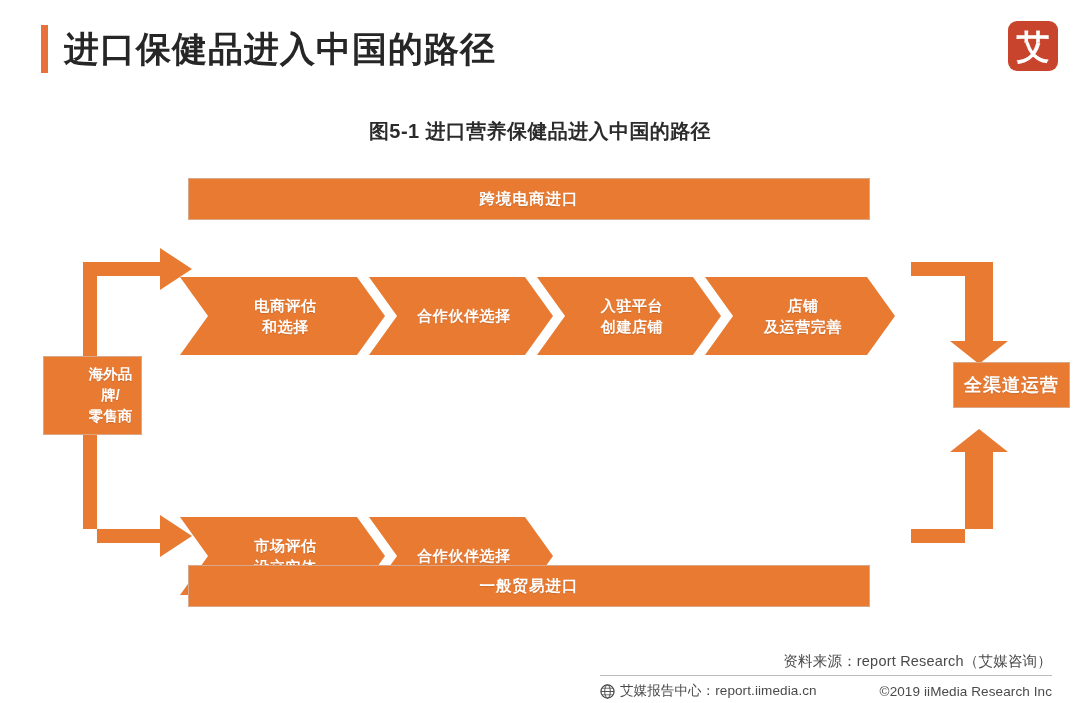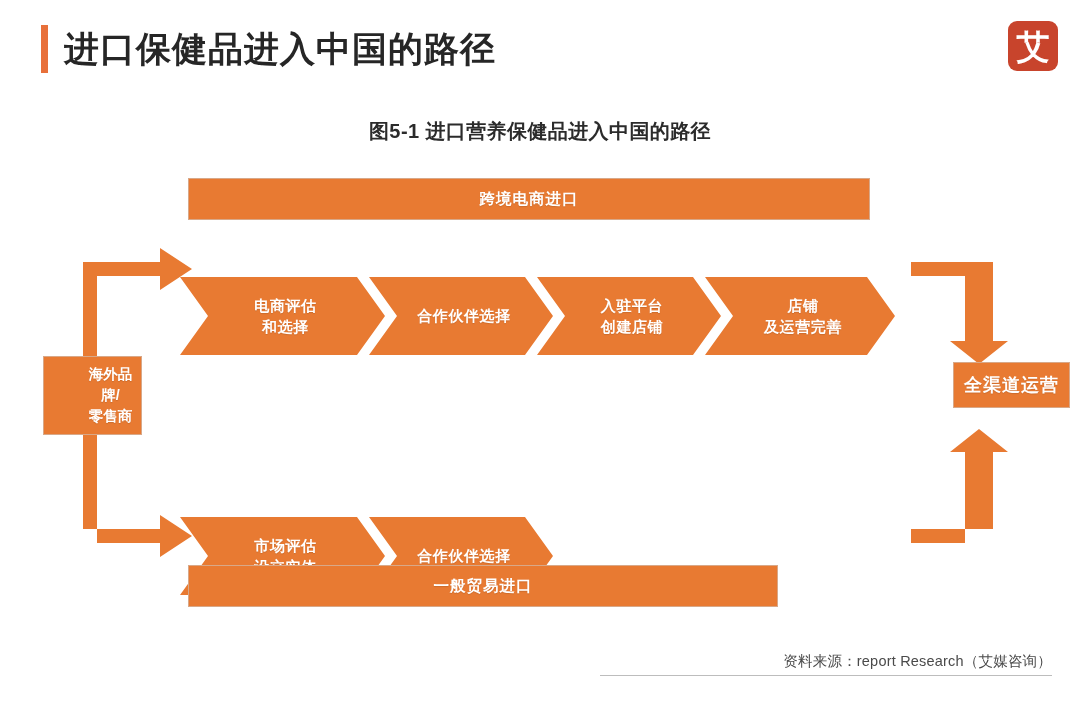--- a/index.html
+++ b/index.html
@@ -40,21 +40,21 @@
   }
 
   
   .banner {
     position:absolute; background:#E87A32; border:1px solid #d8a888;
     display:flex; align-items:center; justify-content:center;
     color:#ffffff; font-size:15.5px; font-weight:700; letter-spacing:1px;
     text-shadow:0 1px 1px rgba(0,0,0,.12);
   }
   .banner-top    { left:188px; top:178px; width:682px; height:42px; }
-  .banner-bottom { left:188px; top:565px; width:590px; height:42px; }
+  .banner-bottom { left:188px; top:565px; width:682px; height:42px; }
 
   
   .chev-row { position:absolute; left:180px; width:726px; height:78px;margin-top:47px; }
   .chev-row.top    { top:230px; }
   .chev-row.bottom { top:470px; }
 
   .chev {
     position:absolute; top:0; height:78px;
     background:#E87A32;
     display:flex; align-items:center; justify-content:center;
@@ -153,14 +153,25 @@
     </div>
     <div class="chev c1">
       <span class="chev-label">合作伙伴选择</span>
     </div>
   </div>
 
   <div class="banner banner-bottom">一般贸易进口</div>
 
   <div class="source-line">资料来源：report Research（艾媒咨询）</div>
   <div class="footer-rule"></div>
+  <div class="footer-bar">
+    <svg class="globe-icon" viewBox="0 0 16 16">
+      <circle cx="8" cy="8" r="7" fill="none" stroke="#4a4a4a" stroke-width="1.3"></circle>
+      <ellipse cx="8" cy="8" rx="3" ry="7" fill="none" stroke="#4a4a4a" stroke-width="1"></ellipse>
+      <line x1="1" y1="8" x2="15" y2="8" stroke="#4a4a4a" stroke-width="1"></line>
+      <line x1="2" y1="4.5" x2="14" y2="4.5" stroke="#4a4a4a" stroke-width="0.8"></line>
+      <line x1="2" y1="11.5" x2="14" y2="11.5" stroke="#4a4a4a" stroke-width="0.8"></line>
+    </svg>
+    <span class="footer-left">艾媒报告中心：report.iimedia.cn</span>
+    <span class="footer-right">©2019  iiMedia Research  Inc</span>
+  </div>
 
 </div>
 
 </body></html>

